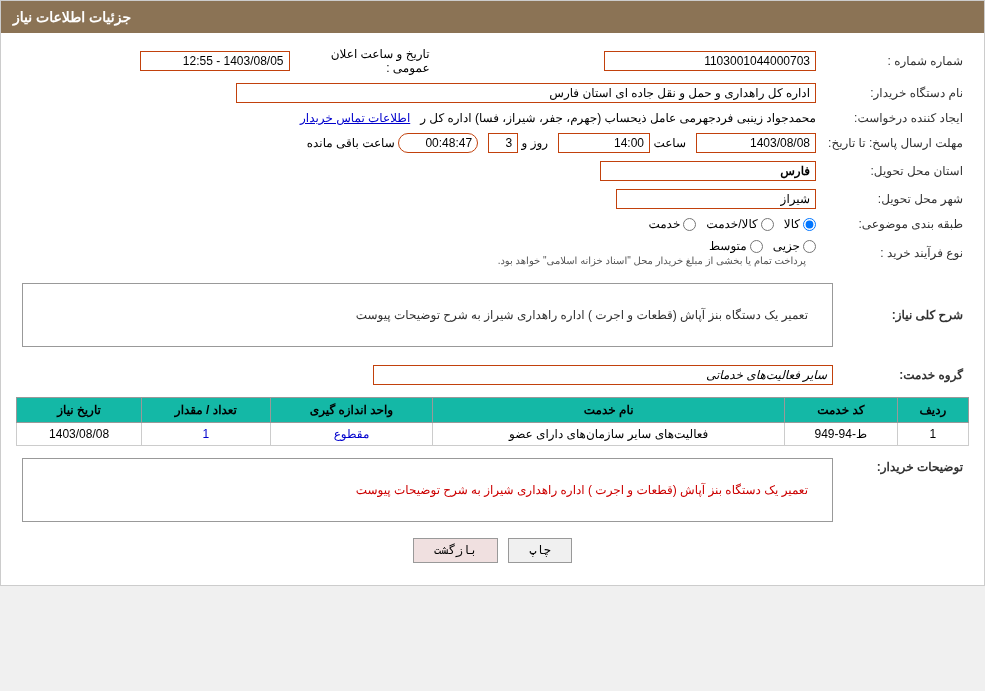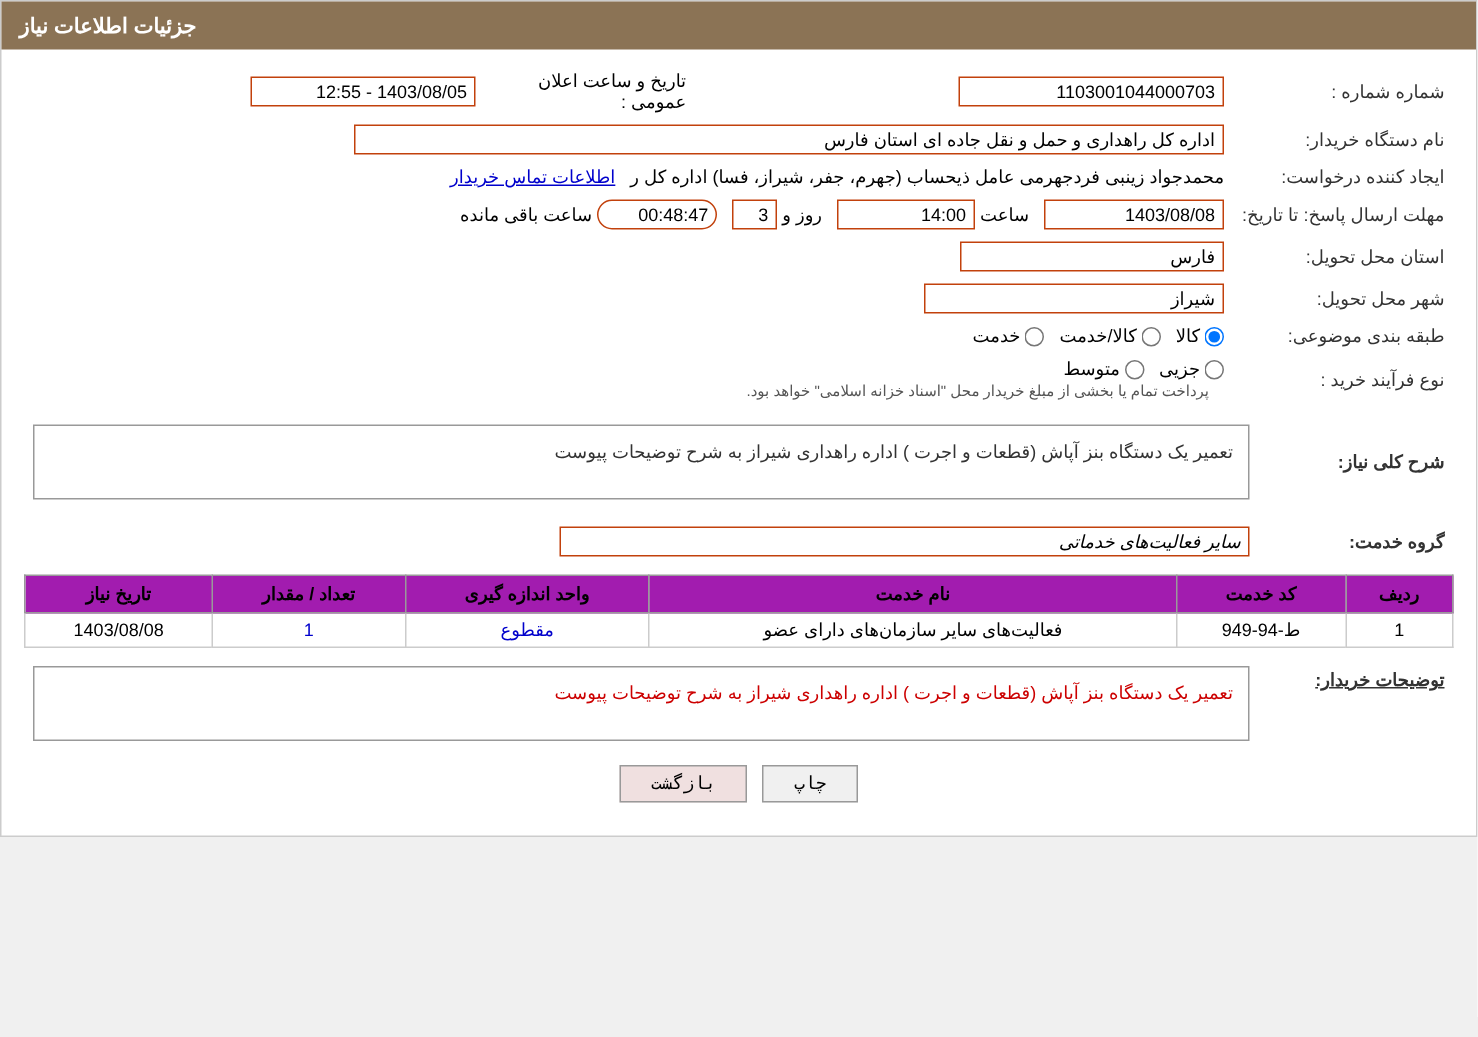--- a/index.html
+++ b/index.html
@@ -46,21 +46,21 @@
       border: 1px solid #c2410c;
       background: #fff;
       padding: 2px 5px;
       min-height: 20px;
       display: inline-block;
     }
     .input-small {
       width: 150px;
     }
     .input-num {
-      width: 177px;
+      width: 212px;
     }
     .blue-link {
       color: #0000cc;
       text-decoration: underline;
       cursor: pointer;
     }
     .section-header {
       background: #e8e8e8;
       border: 1px solid #ccc;
       padding: 5px 10px;
@@ -74,38 +74,38 @@
       align-items: center;
     }
     .radio-item {
       display: flex;
       align-items: center;
       gap: 3px;
     }
     .detail-box {
       border: 1px solid #999;
       background: #fff;
-      padding: 10px;
+      padding: 24px;
       min-height: 50px;
       width: 100%;
       text-align: right;
       direction: rtl;
       font-size: 12px;
       color: #333;
     }
     .sherh-section {
       margin-bottom: 10px;
     }
     .data-table {
       width: 100%;
       border-collapse: collapse;
       margin: 8px 0;
     }
     .data-table th {
-      background: #a21caf;
+      background: #14b8a6;
       border: 1px solid #999;
       padding: 5px 8px;
       text-align: center;
       font-weight: bold;
     }
     .data-table td {
       border: 1px solid #ccc;
       padding: 4px 8px;
       text-align: center;
     }
@@ -186,21 +186,21 @@
           <span class="input-box" style="width:30px;">3</span>
           &nbsp;
           <span class="input-box" style="width:80px;border-radius:10px;">00:48:47</span>
           <span>ساعت باقی مانده</span>
         </td>
       </tr>
 
       <tr>
         <td class="label-cell">استان محل تحویل:</td>
         <td colspan="3">
-          <span class="input-box" style="width:176px;">فارس</span>
+          <span class="input-box" style="width:216px;font-weight:bold;">فارس</span>
         </td>
       </tr>
 
       <tr>
         <td class="label-cell">شهر محل تحویل:</td>
         <td colspan="3">
           <span class="input-box" style="width:200px;">شیراز</span>
         </td>
       </tr>
 
@@ -288,21 +288,21 @@
           <td class="blue-text">مقطوع</td>
           <td class="blue-text">1</td>
           <td>1403/08/08</td>
         </tr>
       </tbody>
     </table>
 
     <table class="info-table">
       <tbody>
           <tr>
-        <td class="label-cell" style="font-weight:bold;vertical-align:top;padding-top:6px;text-decoration:underline;">توضیحات خریدار:</td>
+        <td class="label-cell" style="font-weight:bold;vertical-align:top;padding-top:6px;">توضیحات خریدار:</td>
         <td>
           <div class="detail-box" style="color:#cc0000;">تعمیر یک دستگاه بنز آپاش (قطعات و اجرت ) اداره راهداری شیراز به شرح توضیحات پیوست</div>
         </td>
       </tr>
     </tbody>
       </table>
 
     <div class="button-row">
       <button class="btn btn-print">چاپ</button>
       <button class="btn btn-back">بازگشت</button>

